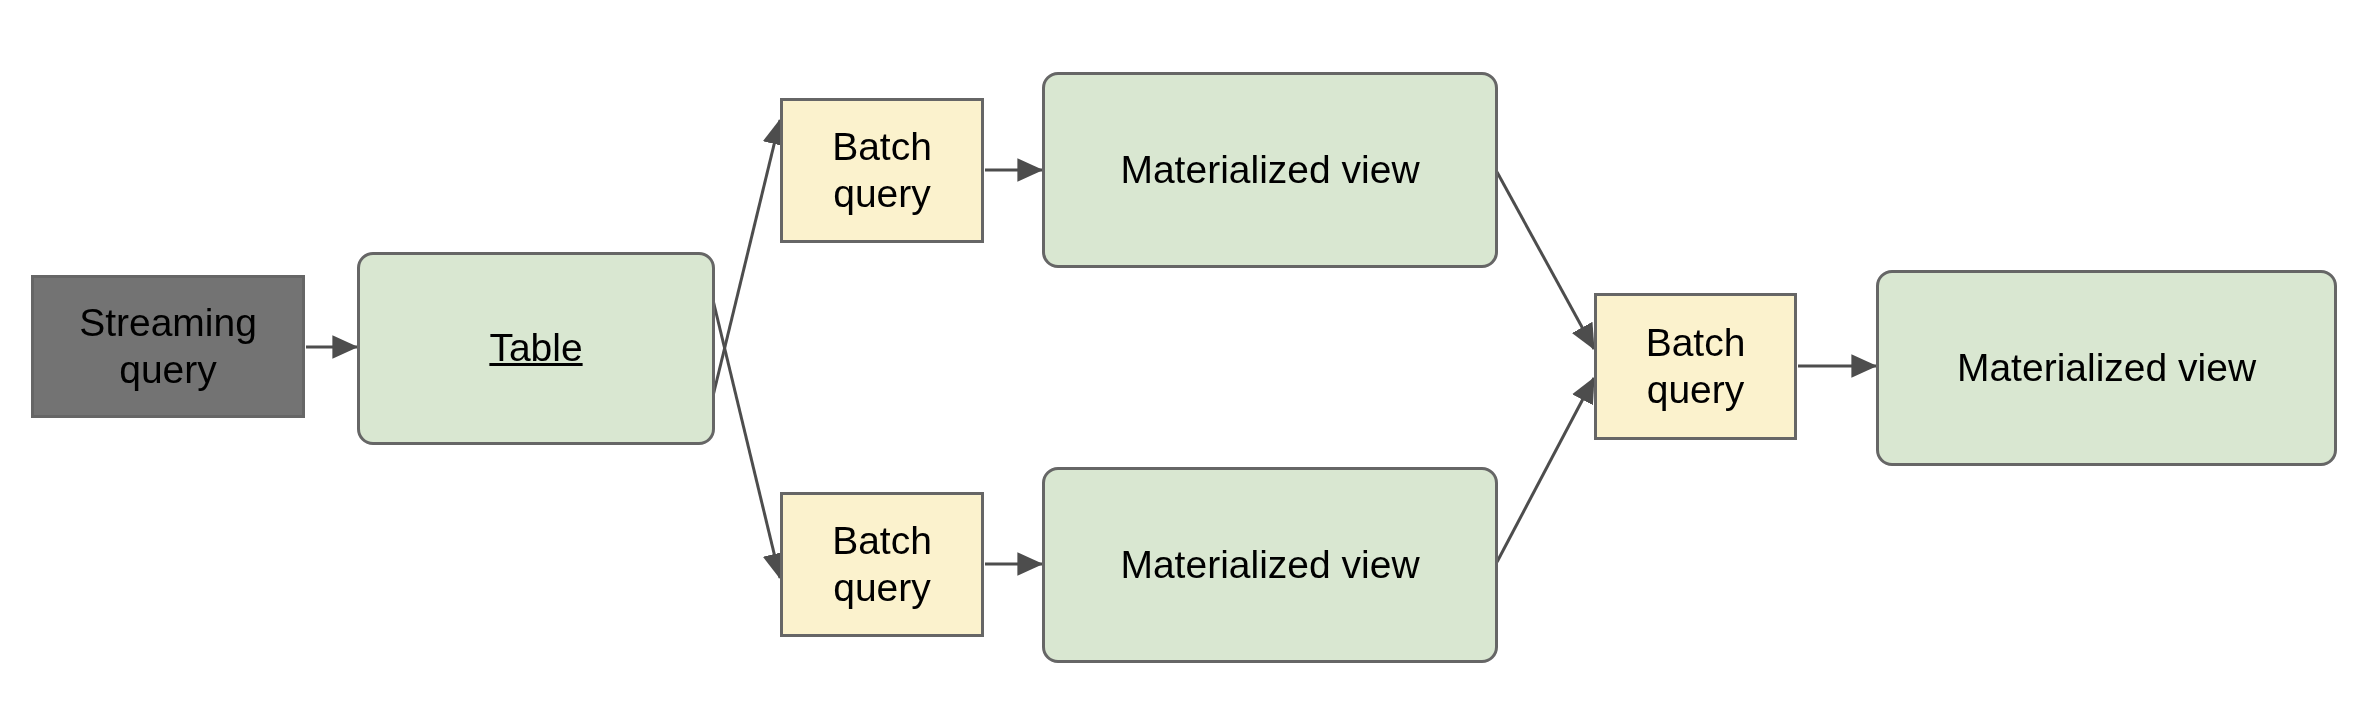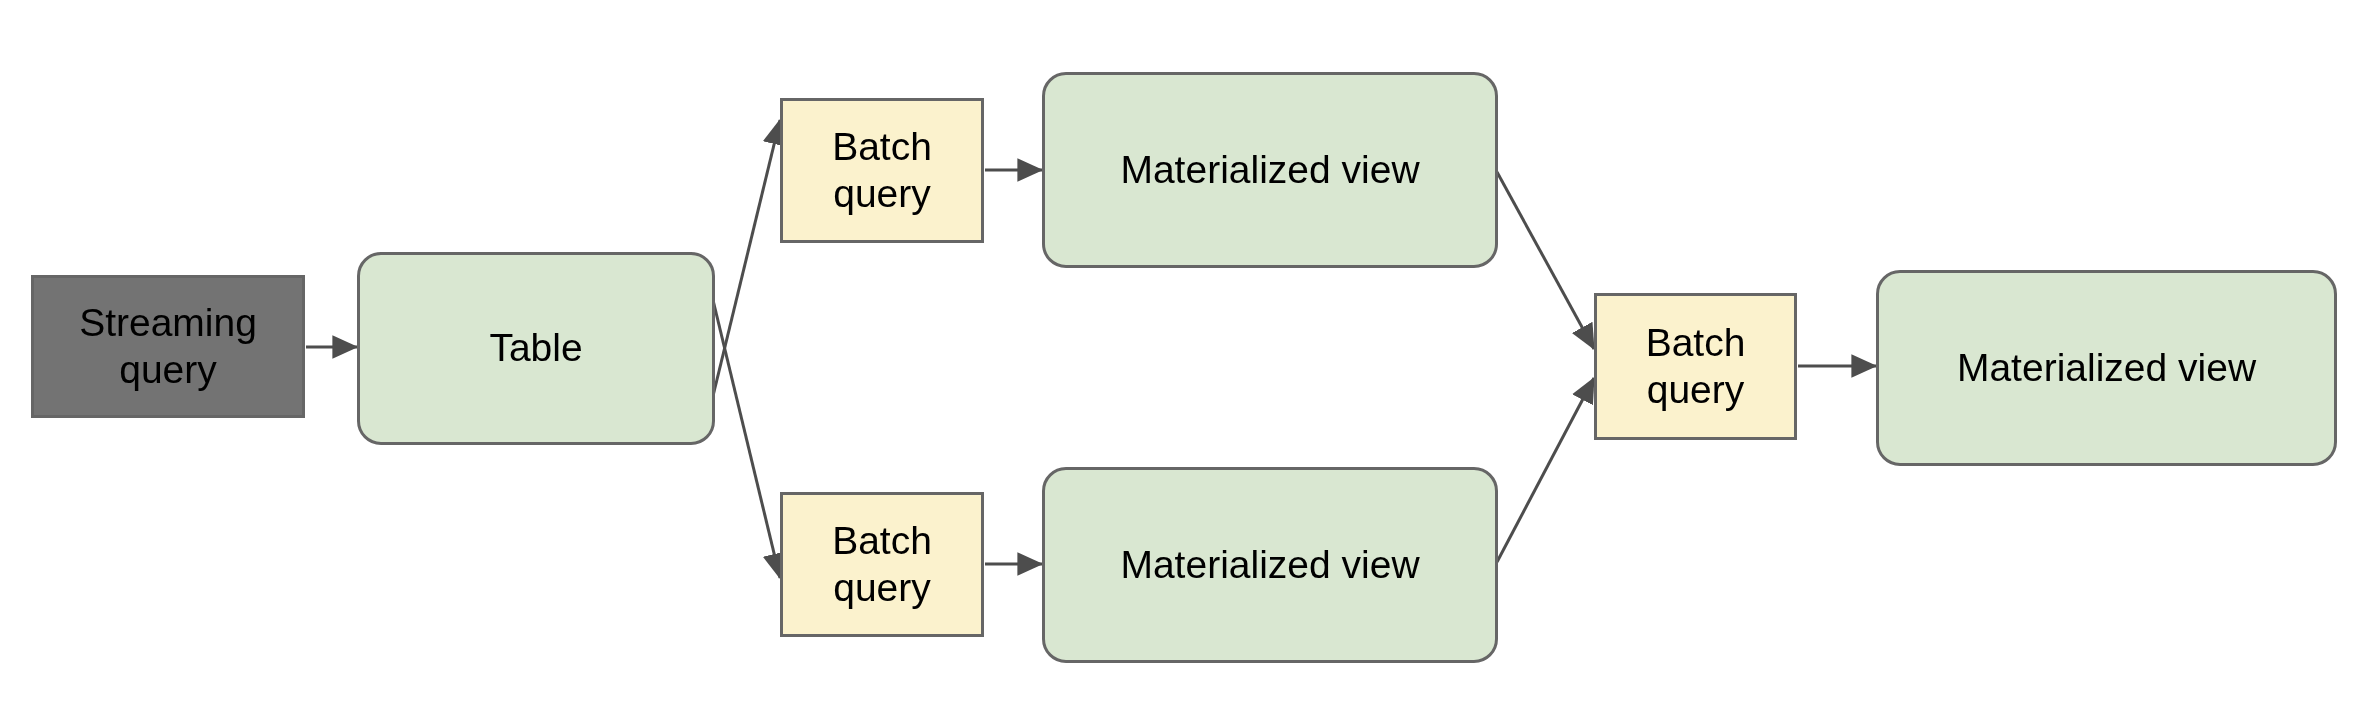--- a/index.html
+++ b/index.html
@@ -39,21 +39,21 @@
     letter-spacing: 0px;
     border: 3px solid #666666;
     white-space: pre-line;
   }
   .node.query {
     background: #fbf2cd;
     text-align: center;
   }
   .node.store {
     background: #d9e7d1;
-    border-radius: 24px;
+    border-radius: 16px;
   }
   .node-label {
     display: block;
     padding: 0 10px;
     white-space: pre-line;
   }
 </style>
 </head>
 <body>
 
@@ -75,21 +75,21 @@
         <line x1="1497" y1="562" x2="1594" y2="378" stroke="#4d4d4d" stroke-width="3" marker-end="url(#arrowhead)"></line>
         <line x1="1798" y1="366" x2="1876" y2="366" stroke="#4d4d4d" stroke-width="3" marker-end="url(#arrowhead)"></line>
       </g>
   </svg>
 
   <div class="node query" style="left: 31px; top: 275px; width: 274px; height: 143px; background: #737373; border-color: rgb(102, 102, 102); color: rgb(0, 0, 0);">
     <span class="node-label">Streaming
 query</span>
   </div>
 
-  <div class="node store" style="left: 357px; top: 252px; width: 358px; height: 193px; background: rgb(217, 231, 209); border-color: rgb(102, 102, 102); color: rgb(0, 0, 0);">
+  <div class="node store" style="left: 357px; top: 252px; width: 358px; height: 193px; background: rgb(217, 231, 209); border-color: rgb(102, 102, 102); color: rgb(0, 0, 0); text-decoration: underline;">
     <span class="node-label">Table</span>
   </div>
 
   <div class="node query" style="left: 780px; top: 98px; width: 204px; height: 145px; background: rgb(251, 242, 205); border-color: rgb(102, 102, 102); color: rgb(0, 0, 0);">
     <span class="node-label">Batch
 query</span>
   </div>
 
   <div class="node store" style="left: 1042px; top: 72px; width: 456px; height: 196px; background: rgb(217, 231, 209); border-color: rgb(102, 102, 102); color: rgb(0, 0, 0);">
     <span class="node-label">Materialized view</span>

